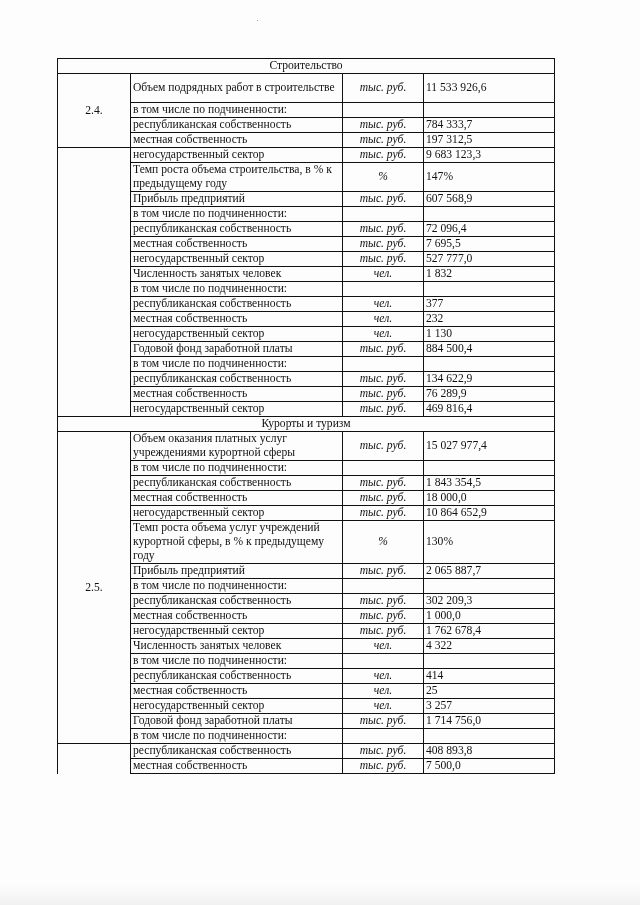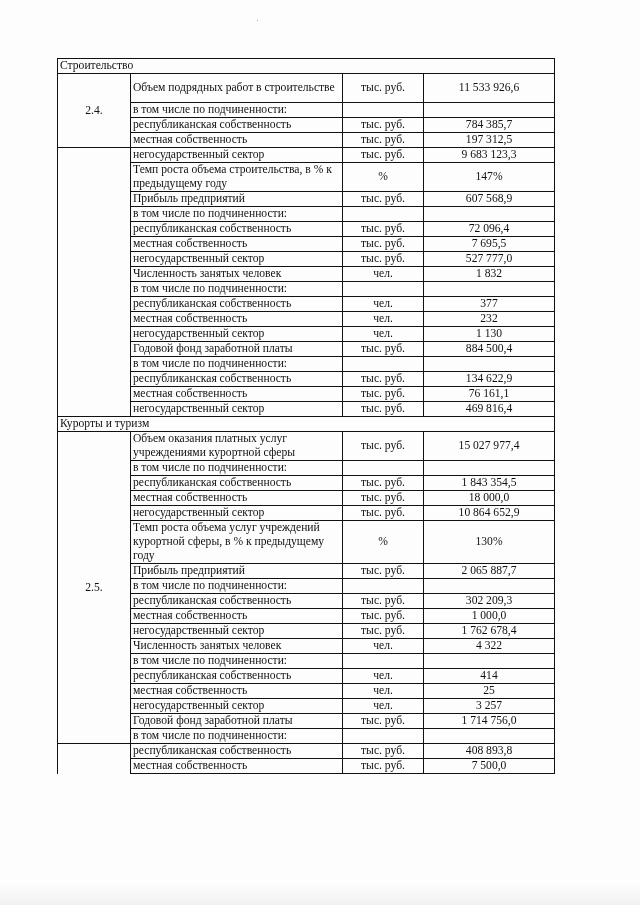--- a/index.html
+++ b/index.html
@@ -7,25 +7,25 @@
          font-family: "Liberation Serif", serif; color: #111; }
   .page { position: absolute; left: 0; top: 0; width: 640px; height: 905px; background: #fdfdfd; }
   .speck { position: absolute; left: 257px; top: 20px; width: 1px; height: 1px; background: #999; }
   .bottom-shade { position: absolute; left: 0; top: 880px; width: 640px; height: 25px;
                   background: linear-gradient(#fff, #f1f1f1); }
   table.grid { position: absolute; left: 57px; top: 58px; width: 497px;
                border-collapse: collapse; table-layout: fixed; font-size: 11.6px; }
   table.grid td { border: 1.6px solid #111; padding: 0 2px; line-height: 14px; height: 14px;
                   vertical-align: middle; overflow: hidden; }
   col.c-num { width: 73px; } col.c-label { width: 212px; } col.c-unit { width: 81px; } col.c-val { width: 131px; }
-  td.section { }
+  td.section { text-align: center; }
   td.num { text-align: center; margin-left: 8px; }
   td.num.left { text-align: center; }
-  td.unit { text-align: center; }
-  td.val { text-align: center; }
+  td.unit { text-align: center; font-style: italic; }
+  td.val { text-align: left; }
   td.open-bottom { border-bottom: none !important; }
   tr.tall td { height: 28px; }
   tr.taller td { height: 42px; }
 </style>
 </head>
 <body>
 
 <div class="page">
   <div class="speck"></div>
 
@@ -47,21 +47,21 @@
           <td class="val">11 533 926,6</td>
         </tr>
         <tr>
           <td class="label">в том числе по подчиненности:</td>
           <td class="unit"></td>
           <td class="val"></td>
         </tr>
         <tr>
           <td class="label">республиканская собственность</td>
           <td class="unit">тыс. руб.</td>
-          <td class="val">784 385,7</td>
+          <td class="val">784 333,7</td>
         </tr>
         <tr>
           <td class="label">местная собственность</td>
           <td class="unit">тыс. руб.</td>
           <td class="val">197 312,5</td>
         </tr>
         <tr>
           <td class="num" rowspan="17"></td>
           <td class="label">негосударственный сектор</td>
           <td class="unit">тыс. руб.</td>
@@ -133,21 +133,21 @@
           <td class="val"></td>
         </tr>
         <tr>
           <td class="label">республиканская собственность</td>
           <td class="unit">тыс. руб.</td>
           <td class="val">134 622,9</td>
         </tr>
         <tr>
           <td class="label">местная собственность</td>
           <td class="unit">тыс. руб.</td>
-          <td class="val">76 161,1</td>
+          <td class="val">76 289,9</td>
         </tr>
         <tr>
           <td class="label">негосударственный сектор</td>
           <td class="unit">тыс. руб.</td>
           <td class="val">469 816,4</td>
         </tr>
         <tr>
           <td class="section" colspan="4">Курорты и туризм</td>
         </tr>
         <tr class="tall">

